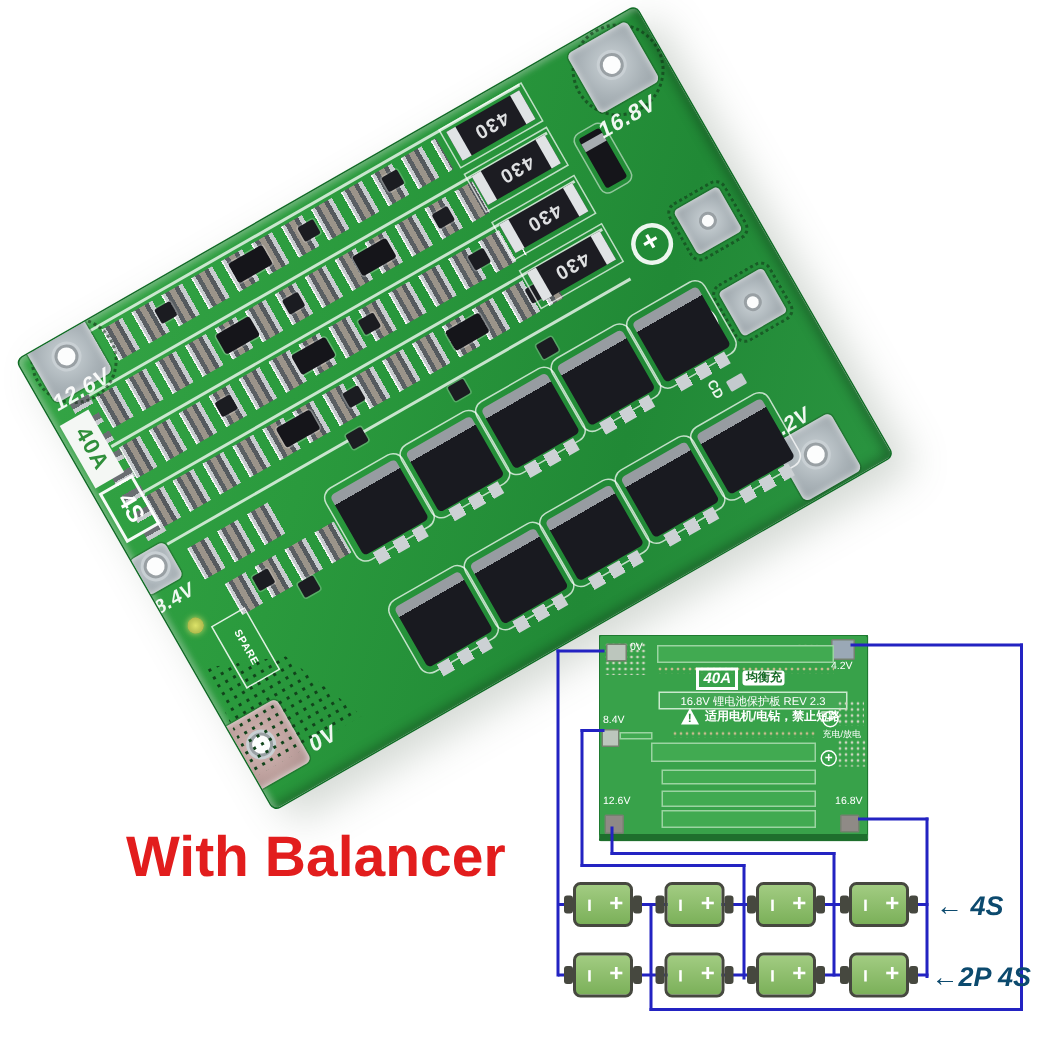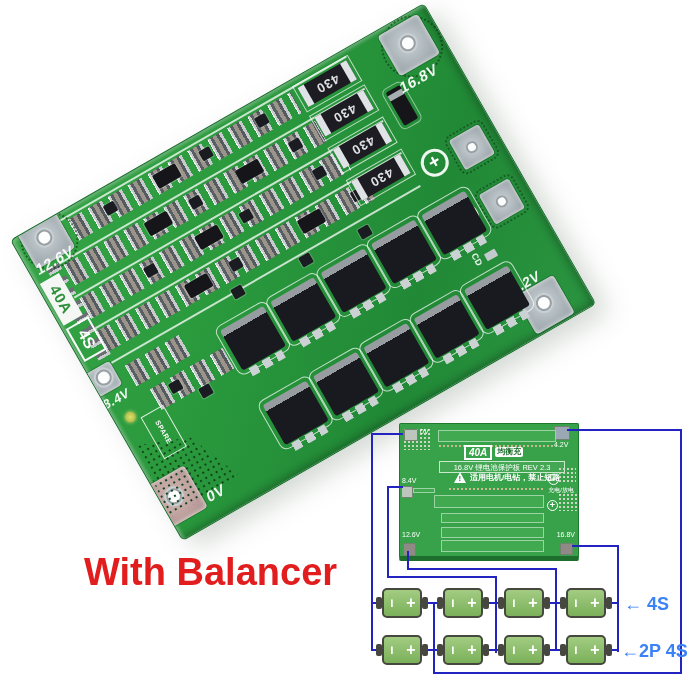--- a/index.html
+++ b/index.html
@@ -94,21 +94,21 @@
   
   .wire{position:absolute;background:#2323c2;z-index:2;}
   .cell{position:absolute;width:40px;height:30px;box-sizing:border-box;z-index:3;
         background:linear-gradient(180deg,#a2cc82,#7bb059);border:2.5px solid #46483f;border-radius:5px;
         display:flex;align-items:center;justify-content:space-around;color:#fff;}
   .cell::before,.cell::after{content:"";position:absolute;top:50%;transform:translateY(-50%);
         width:6px;height:12px;background:#46483f;border-radius:2px;}
   .cell::before{left:-8px}.cell::after{right:-8px}
   .neg{display:inline-block;transform:rotate(90deg);font-weight:700;font-size:15px;line-height:1;}
   .pos{font-weight:700;font-size:16px;line-height:1;}
-  .rowlabel{position:absolute;color:#3b82f6;font-weight:700;font-size:18px;z-index:3;white-space:nowrap;}
+  .rowlabel{position:absolute;color:#0c4a6e;font-weight:700;font-size:18px;z-index:3;white-space:nowrap;font-style:italic;}
   .caption{position:absolute;left:84px;top:551px;color:#e21d1d;font-size:38px;font-weight:700;letter-spacing:0;}
 </style>
 </head>
 <body>
 
 <div class="pcb">
   <div class="silk" style="top:6px"></div>
   <div class="silk" style="top:43px"></div>
   <div class="silk" style="top:80px"></div>
   <div class="silk" style="top:117px"></div>

